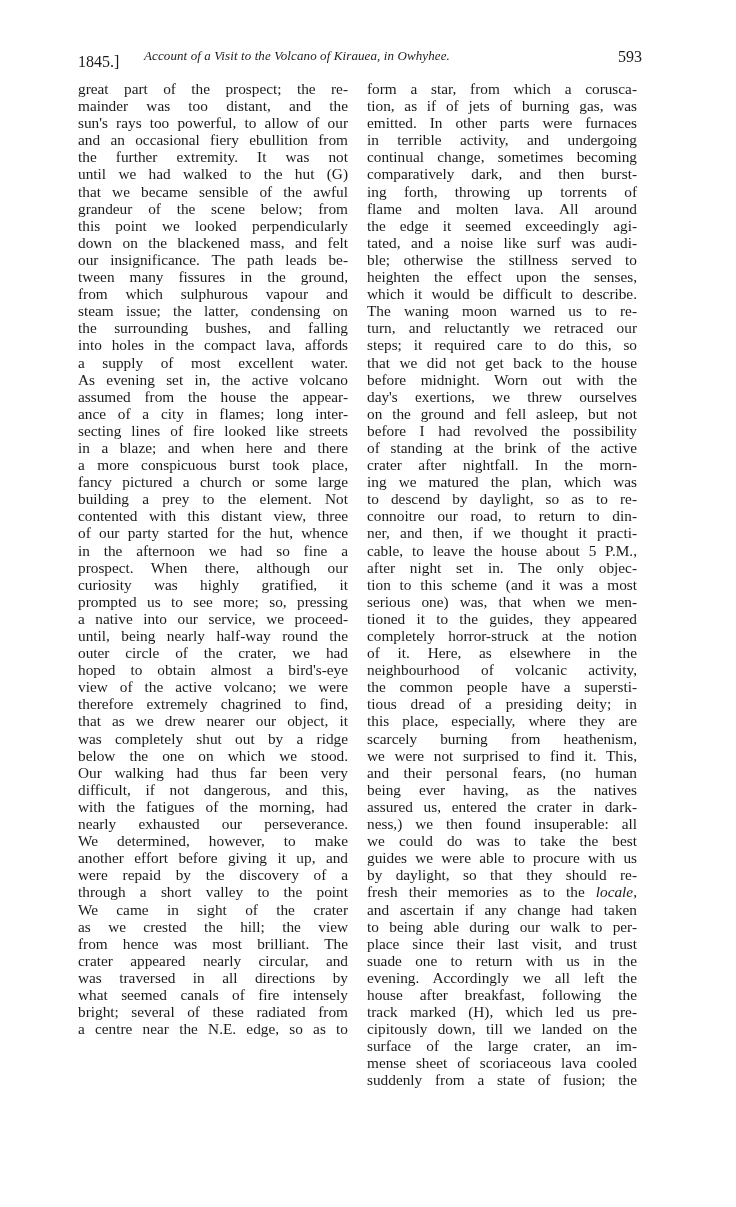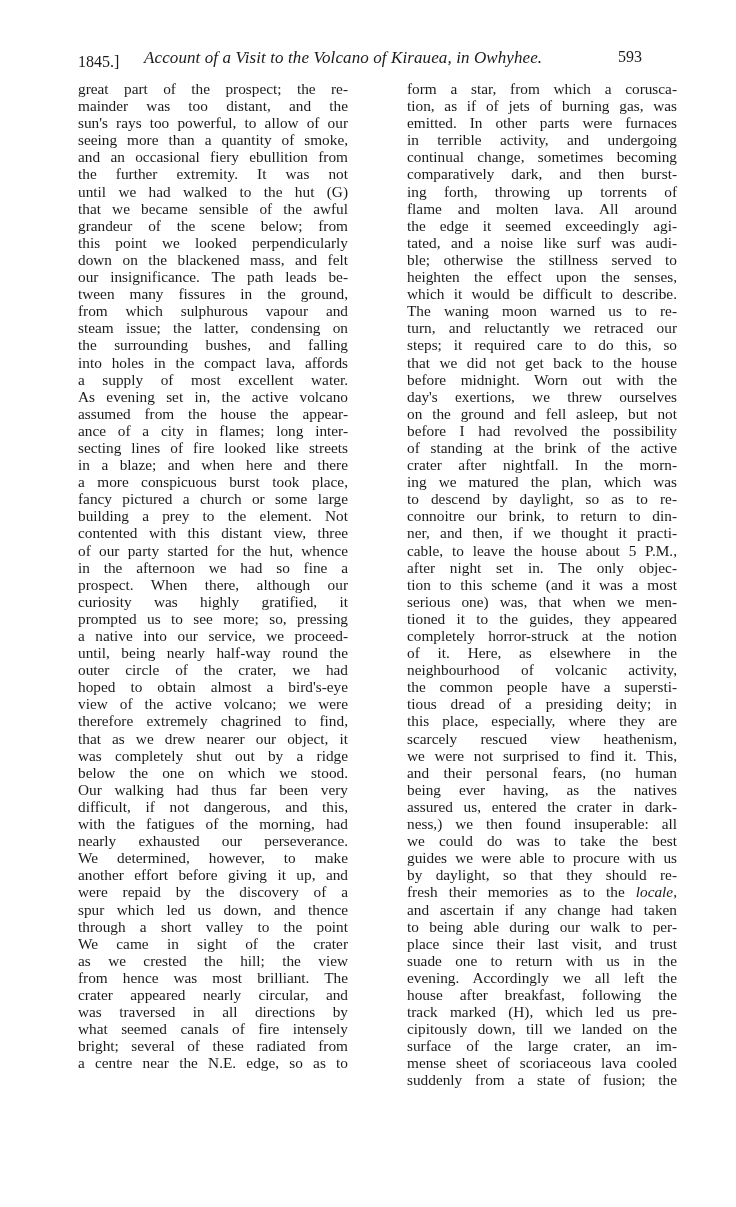--- a/index.html
+++ b/index.html
@@ -1,43 +1,42 @@
 <!DOCTYPE html>
 <html><head>
 <meta charset="utf-8">
 <style>
   html, body { margin: 0; padding: 0; background: #ffffff; }
   body { width: 736px; height: 1207px; position: relative; overflow: hidden; color: #1a1a1a; }
   .page { position: absolute; left: 78px; top: 48px; width: 560px; }
   .header { position: relative; height: 24px; font-family: "Liberation Serif", "DejaVu Serif", serif; font-size: 16px; }
   .hdr-year { position: absolute; left: 0; top: 5px; font-family: Liberation Serif, serif; }
-  .hdr-title { position: absolute; left: 66px; top: 0px; font-style: italic; font-size: 17px; letter-spacing: 0.1px; }
+  .hdr-title { position: absolute; left: 66px; top: 0px; font-style: italic; font-size: 13px; letter-spacing: 0.1px; }
   .hdr-page { position: absolute; right: -4px; top: 0px; }
   .columns { position: absolute; top: 32px; left: 0; width: 560px; }
   .col { position: absolute; top: 0; width: 270px; }
   .col.left { left: 0; }
-  .col.right { left: 289px; margin-left: 40px; }
+  .col.right { left: 289px; }
   .line { display: block; height: 17.1px; line-height: 17.1px; font-family: "Liberation Serif", "DejaVu Serif", serif; font-size: 15.3px; text-align: justify; text-align-last: justify; white-space: nowrap; overflow: visible; }
   .it { font-style: italic; }
 </style>
 </head>
 <body>
 
 <div class="page">
   <div class="header">
     <span class="hdr-year">1845.]</span>
     <span class="hdr-title">Account of a Visit to the Volcano of Kirauea, in Owhyhee.</span>
     <span class="hdr-page">593</span>
   </div>
   <div class="columns">
     <div class="col left" id="col-left">
         <span class="line">great part of the prospect; the re-</span>
         <span class="line">mainder was too distant, and the</span>
         <span class="line">sun's rays too powerful, to allow of our</span>
-        <span class="line">seeing more than a quantity of smoke,</span>
         <span class="line">and an occasional fiery ebullition from</span>
         <span class="line">the further extremity. It was not</span>
         <span class="line">until we had walked to the hut (G)</span>
         <span class="line">that we became sensible of the awful</span>
         <span class="line">grandeur of the scene below; from</span>
         <span class="line">this point we looked perpendicularly</span>
         <span class="line">down on the blackened mass, and felt</span>
         <span class="line">our insignificance. The path leads be-</span>
         <span class="line">tween many fissures in the ground,</span>
         <span class="line">from which sulphurous vapour and</span>
@@ -68,21 +67,20 @@
         <span class="line">that as we drew nearer our object, it</span>
         <span class="line">was completely shut out by a ridge</span>
         <span class="line">below the one on which we stood.</span>
         <span class="line">Our walking had thus far been very</span>
         <span class="line">difficult, if not dangerous, and this,</span>
         <span class="line">with the fatigues of the morning, had</span>
         <span class="line">nearly exhausted our perseverance.</span>
         <span class="line">We determined, however, to make</span>
         <span class="line">another effort before giving it up, and</span>
         <span class="line">were repaid by the discovery of a</span>
-        <span class="line">spur which led us down, and thence</span>
         <span class="line">through a short valley to the point</span>
         <span class="line">We came in sight of the crater</span>
         <span class="line">as we crested the hill; the view</span>
         <span class="line">from hence was most brilliant. The</span>
         <span class="line">crater appeared nearly circular, and</span>
         <span class="line">was traversed in all directions by</span>
         <span class="line">what seemed canals of fire intensely</span>
         <span class="line">bright; several of these radiated from</span>
         <span class="line">a centre near the N.E. edge, so as to</span>
       </div>
@@ -105,34 +103,34 @@
         <span class="line">steps; it required care to do this, so</span>
         <span class="line">that we did not get back to the house</span>
         <span class="line">before midnight. Worn out with the</span>
         <span class="line">day's exertions, we threw ourselves</span>
         <span class="line">on the ground and fell asleep, but not</span>
         <span class="line">before I had revolved the possibility</span>
         <span class="line">of standing at the brink of the active</span>
         <span class="line">crater after nightfall. In the morn-</span>
         <span class="line">ing we matured the plan, which was</span>
         <span class="line">to descend by daylight, so as to re-</span>
-        <span class="line">connoitre our brink, to return to din-</span>
+        <span class="line">connoitre our road, to return to din-</span>
         <span class="line">ner, and then, if we thought it practi-</span>
         <span class="line">cable, to leave the house about 5 P.M.,</span>
         <span class="line">after night set in. The only objec-</span>
         <span class="line">tion to this scheme (and it was a most</span>
         <span class="line">serious one) was, that when we men-</span>
         <span class="line">tioned it to the guides, they appeared</span>
         <span class="line">completely horror-struck at the notion</span>
         <span class="line">of it. Here, as elsewhere in the</span>
         <span class="line">neighbourhood of volcanic activity,</span>
         <span class="line">the common people have a supersti-</span>
         <span class="line">tious dread of a presiding deity; in</span>
         <span class="line">this place, especially, where they are</span>
-        <span class="line">scarcely rescued view heathenism,</span>
+        <span class="line">scarcely burning from heathenism,</span>
         <span class="line">we were not surprised to find it. This,</span>
         <span class="line">and their personal fears, (no human</span>
         <span class="line">being ever having, as the natives</span>
         <span class="line">assured us, entered the crater in dark-</span>
         <span class="line">ness,) we then found insuperable: all</span>
         <span class="line">we could do was to take the best</span>
         <span class="line">guides we were able to procure with us</span>
         <span class="line">by daylight, so that they should re-</span>
         <span class="line">fresh their memories as to the <span class="it">locale</span>,</span>
         <span class="line">and ascertain if any change had taken</span>

